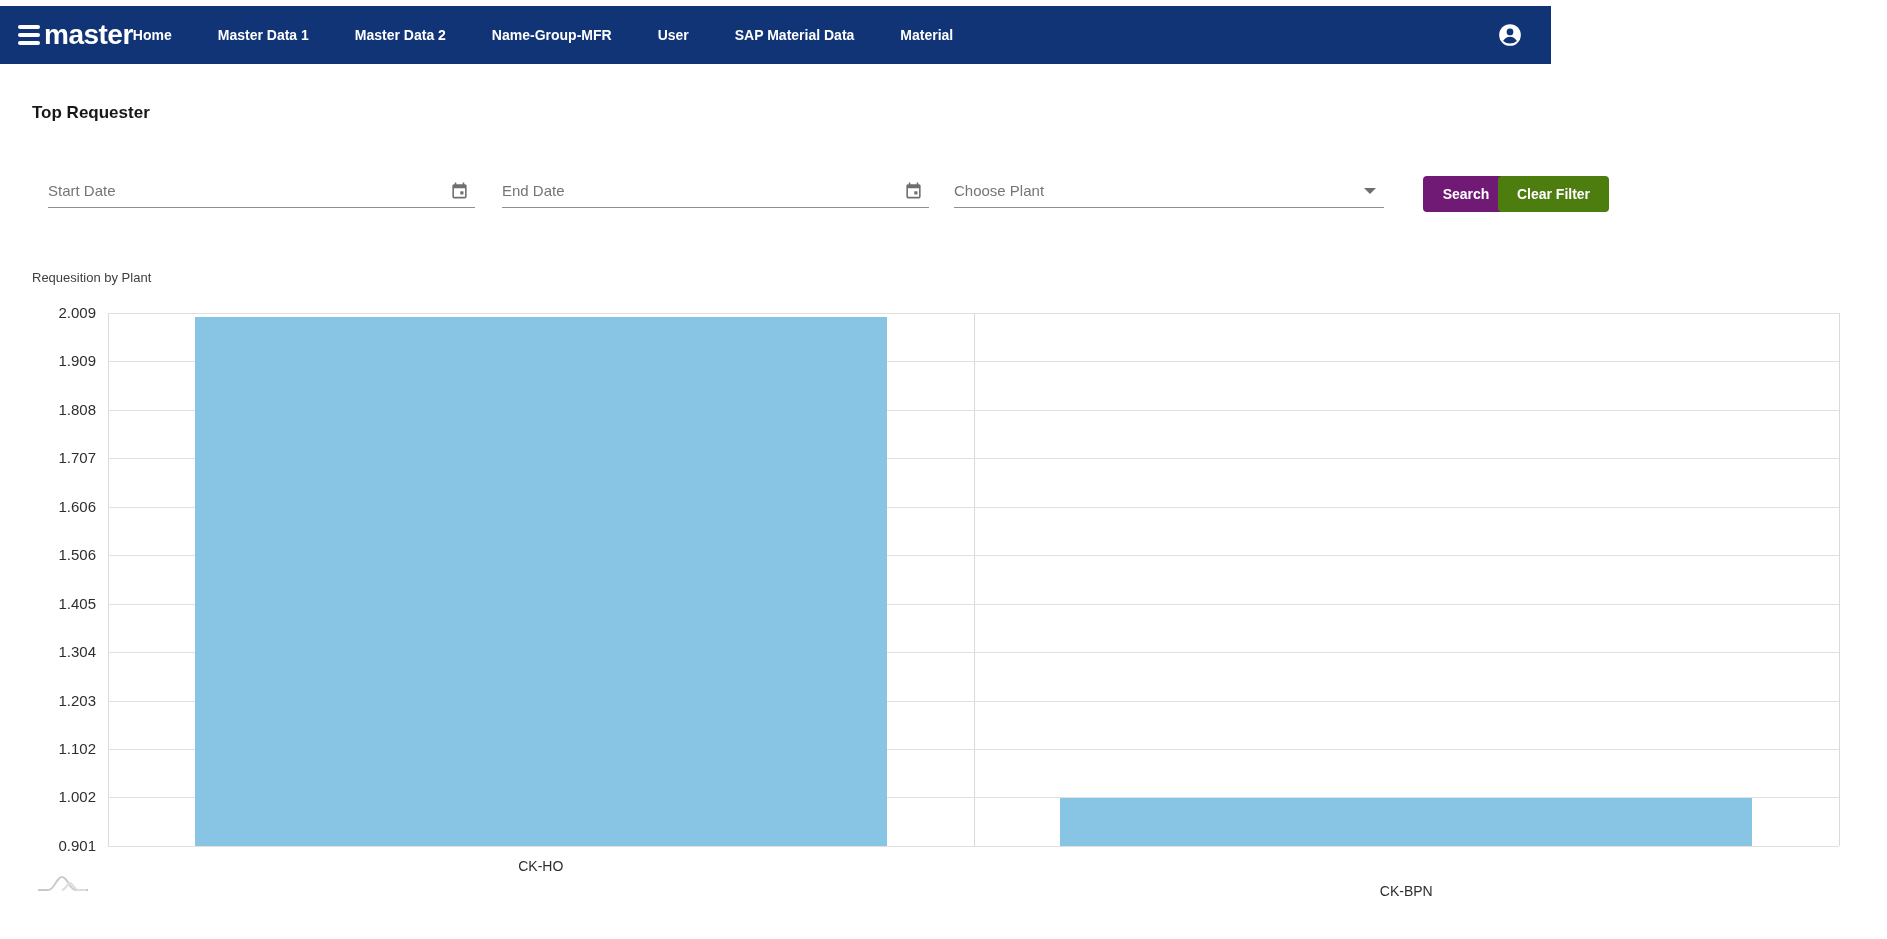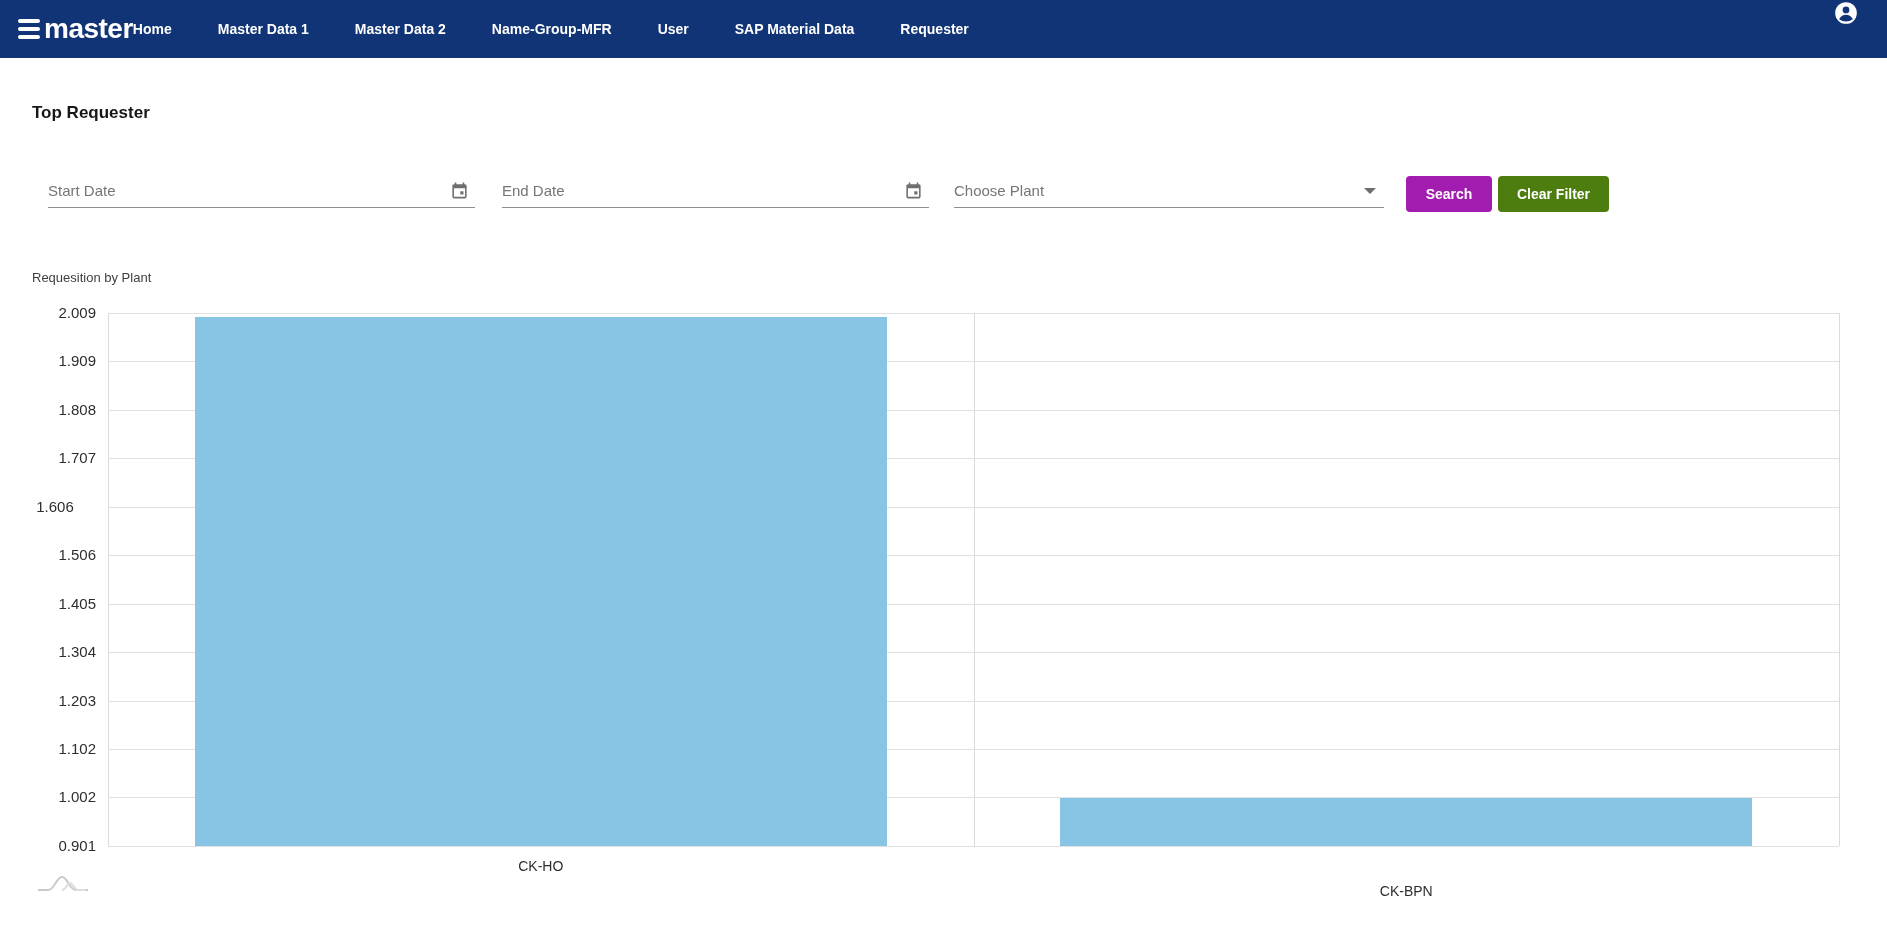--- a/index.html
+++ b/index.html
@@ -1,21 +1,21 @@
 <!DOCTYPE html>
 <html><head>
 <meta charset="utf-8">
 <style>
   * { box-sizing: border-box; margin: 0; padding: 0; }
   html, body { width: 1887px; height: 939px; overflow: hidden; background: #ffffff;
     font-family: "Liberation Sans", "DejaVu Sans", sans-serif; }
 
   
-  .navbar { position: absolute; top: 0; left: 0; width: 1887px; height: 58px;
-    display: flex; }
+  .navbar { position: absolute; top: 6px; left: 0; width: 1551px; height: 58px;
+    display: flex; align-items: center; }
   .logo { display: flex; align-items: center; margin-left: 18px; cursor: pointer; }
   .hamburger { display: inline-flex; flex-direction: column; gap: 4px; margin-right: 4px; }
   .hamburger span { display: block; width: 22px; height: 4px; background: #fff; border-radius: 2px; }
   .logo-text { color: #fff; font-size: 28px; font-weight: bold; letter-spacing: -0.5px; }
   .nav-items { display: flex; align-items: center; gap: 46px; }
   .nav-item { color: #fff; font-size: 14px; font-weight: bold; cursor: pointer; white-space: nowrap; }
   .nav-spacer { flex: 1; }
   .account { margin-right: 28px; width: 26px; height: 26px; cursor: pointer; }
 
   
@@ -64,21 +64,21 @@
     </span>
     <span class="logo-text">master</span>
   </div>
   <nav class="nav-items" id="nav-items">
       <span class="nav-item">Home</span>
       <span class="nav-item">Master Data 1</span>
       <span class="nav-item">Master Data 2</span>
       <span class="nav-item">Name-Group-MFR</span>
       <span class="nav-item">User</span>
       <span class="nav-item">SAP Material Data</span>
-      <span class="nav-item">Requester</span>
+      <span class="nav-item">Material</span>
     </nav>
   <div class="nav-spacer"></div>
   <svg class="account" viewBox="0 0 24 24">
     <circle cx="12" cy="12" r="10" fill="#ffffff"></circle>
     <circle cx="12" cy="9.2" r="3.1" class="person-fill" fill="#113476"></circle>
     <path d="M5.6 17.6c1.5-2.7 3.9-4.1 6.4-4.1s4.9 1.4 6.4 4.1a10 10 0 0 1-12.8 0z" class="person-fill" fill="#113476"></path>
   </svg>
 </header>
 
 <h2 class="page-title">Top Requester</h2>
@@ -97,21 +97,21 @@
     <path fill="#6f6f6f" d="M19 4h-1V2h-2v2H8V2H6v2H5c-1.1 0-2 .9-2 2v14c0 1.1.9 2 2 2h14c1.1 0 2-.9 2-2V6c0-1.1-.9-2-2-2zm0 16H5V9h14v11z"></path>
     <rect x="13" y="13" width="4" height="4" fill="#6f6f6f"></rect>
   </svg>
 </div>
 
 <div class="field" id="field-plant">
   <input type="text" readonly="" placeholder="Choose Plant" style="">
   <span class="select-arrow"></span>
 </div>
 
-<button class="btn" id="btn-search" style="background: #a21caf;">Search</button>
+<button class="btn" id="btn-search" style="background: #701a75; margin-left: 17px;">Search</button>
 <button class="btn" id="btn-clear" style="background: #4d7c0f;">Clear Filter</button>
 
 <div class="chart-label">Requesition by Plant</div>
 
 <div id="chart">
   <svg class="wave-icon" width="64" height="26" viewBox="0 0 64 26">
     <path d="M2 18 h10 c7 0 8 -13 14 -13 s7 13 14 13 h12" fill="none" stroke="#c9c9c9" stroke-width="2"></path>
     <path d="M26 18 c4 0 5 -7 8 -7 s4 7 8 7 h8" fill="none" stroke="#dedede" stroke-width="2"></path>
   </svg>
 <div class="gridline-v" style="left: 108px; top: 23px; height: 533px;"></div>
@@ -125,21 +125,21 @@
     <div class="ytick" style="left: 14px; top: 450.31px;">1.102</div>
     <div class="gridline-h" style="left: 108px; top: 410.724px; width: 1731px;"></div>
     <div class="ytick" style="left: 14px; top: 401.724px;">1.203</div>
     <div class="gridline-h" style="left: 108px; top: 362.138px; width: 1731px;"></div>
     <div class="ytick" style="left: 14px; top: 353.138px;">1.304</div>
     <div class="gridline-h" style="left: 108px; top: 313.552px; width: 1731px;"></div>
     <div class="ytick" style="left: 14px; top: 304.552px;">1.405</div>
     <div class="gridline-h" style="left: 108px; top: 264.967px; width: 1731px;"></div>
     <div class="ytick" style="left: 14px; top: 255.967px;">1.506</div>
     <div class="gridline-h" style="left: 108px; top: 216.862px; width: 1731px;"></div>
-    <div class="ytick" style="left: 14px; top: 207.862px; text-align: center;">1.606</div>
+    <div class="ytick" style="left: 14px; top: 207.862px;">1.606</div>
     <div class="gridline-h" style="left: 108px; top: 168.276px; width: 1731px;"></div>
     <div class="ytick" style="left: 14px; top: 159.276px;">1.707</div>
     <div class="gridline-h" style="left: 108px; top: 119.69px; width: 1731px;"></div>
     <div class="ytick" style="left: 14px; top: 110.69px;">1.808</div>
     <div class="gridline-h" style="left: 108px; top: 71.1047px; width: 1731px;"></div>
     <div class="ytick" style="left: 14px; top: 62.1047px;">1.909</div>
     <div class="gridline-h" style="left: 108px; top: 23px; width: 1731px;"></div>
     <div class="ytick" style="left: 14px; top: 14px;">2.009</div>
     <div class="bar" style="left: 194.55px; top: 27.3294px; width: 692.4px; height: 528.671px; background: rgb(136, 196, 227);"></div>
     <div class="xlabel" style="left: 460.75px; top: 568px;">CK-HO</div>

